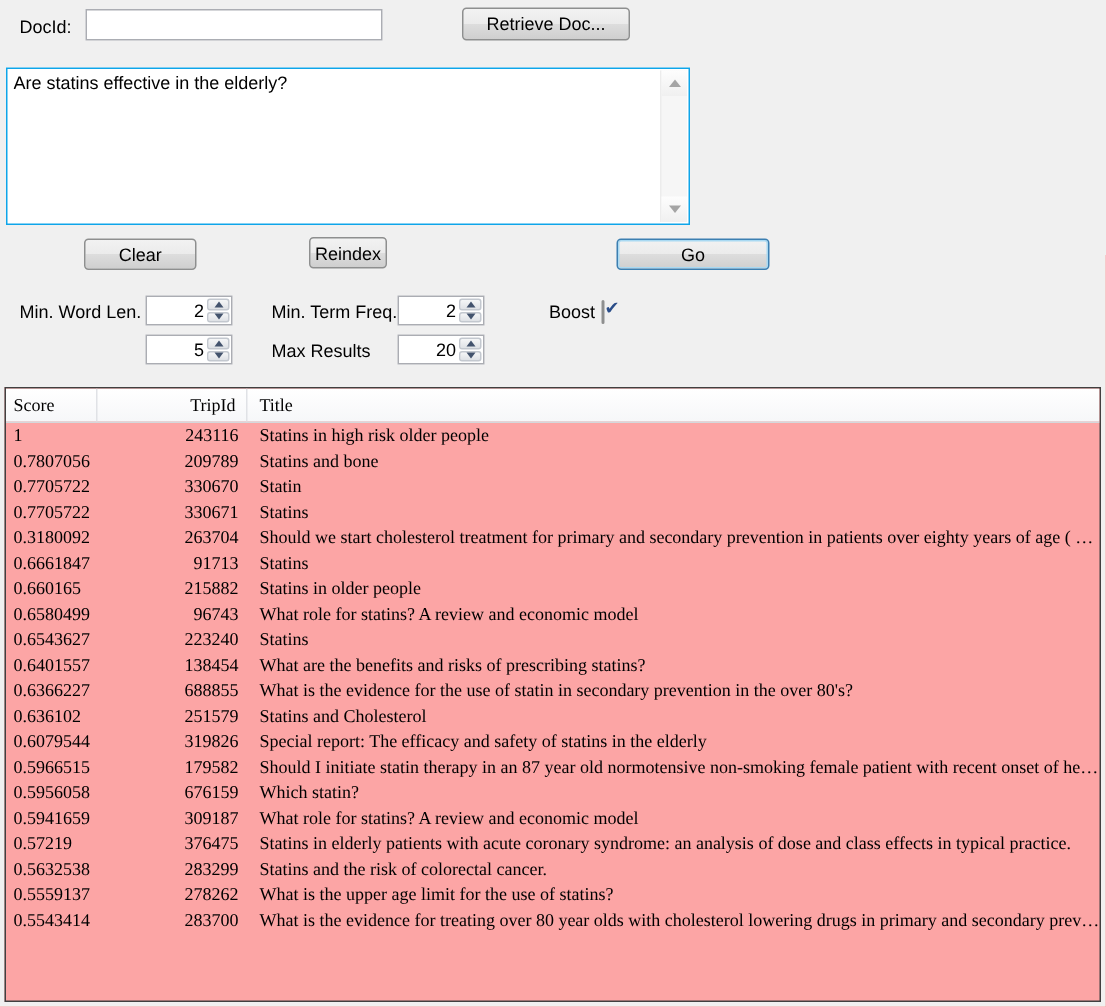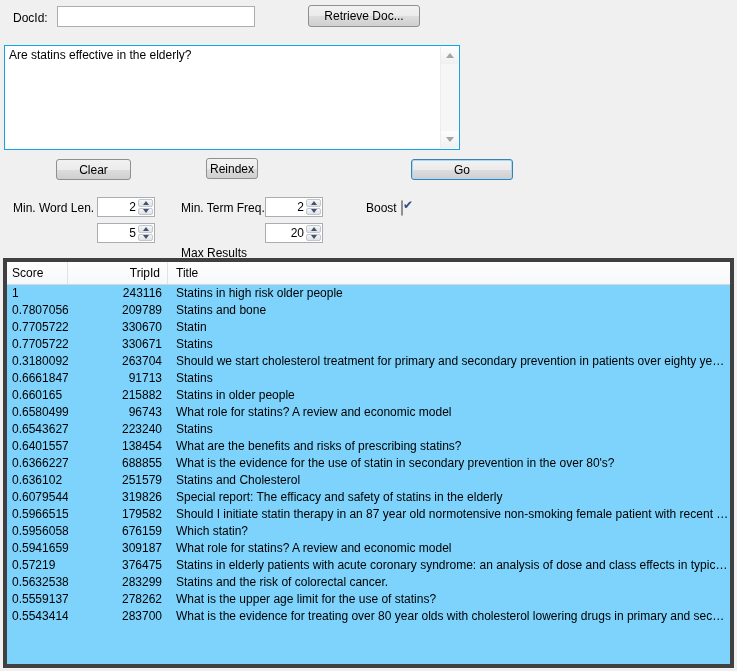--- a/index.html
+++ b/index.html
@@ -85,22 +85,23 @@
     background:linear-gradient(135deg,#dee4ea,#f6f8fa 60%);
     position:relative;
   }
   .chk .mark{
     position:absolute;left:1px;top:-3px;
     font-size:12px;color:#2a4d89;font-weight:bold;
   }
 
   
   .listview{
-    background:#7dd3fc;border:4px solid #404040;box-sizing:border-box;
+    background:#fca5a5;border:1px solid #404040;box-sizing:border-box;
     overflow:hidden;
+    font-family:Liberation Serif, serif;
   }
   .lv-header{
     display:flex;height:23px;box-sizing:border-box;
     background:linear-gradient(to bottom,#ffffff,#f6f7f9);
     border-bottom:1px solid #d5d8dc;
   }
   .lv-hcell{
     box-sizing:border-box;line-height:22px;
     border-right:1px solid #e0e2e6;
     overflow:hidden;white-space:nowrap;
@@ -188,21 +189,21 @@
   <span class="spin-btns">
     <span class="spin-btn">
         <span class="tri s-up"></span>
       </span>
     <span class="spin-btn">
         <span class="tri s-down"></span>
       </span>
   </span>
 </div>
 
-<span class="abs lbl" style="left:181px;top:227px;margin-top:19px;">Max Results</span>
+<span class="abs lbl" style="left:181px;top:227px;">Max Results</span>
 
 <div class="abs spin" style="left:265px;top:223px;">
   <span class="spin-val">20</span>
   <span class="spin-btns">
     <span class="spin-btn">
         <span class="tri s-up"></span>
       </span>
     <span class="spin-btn">
         <span class="tri s-down"></span>
       </span>

